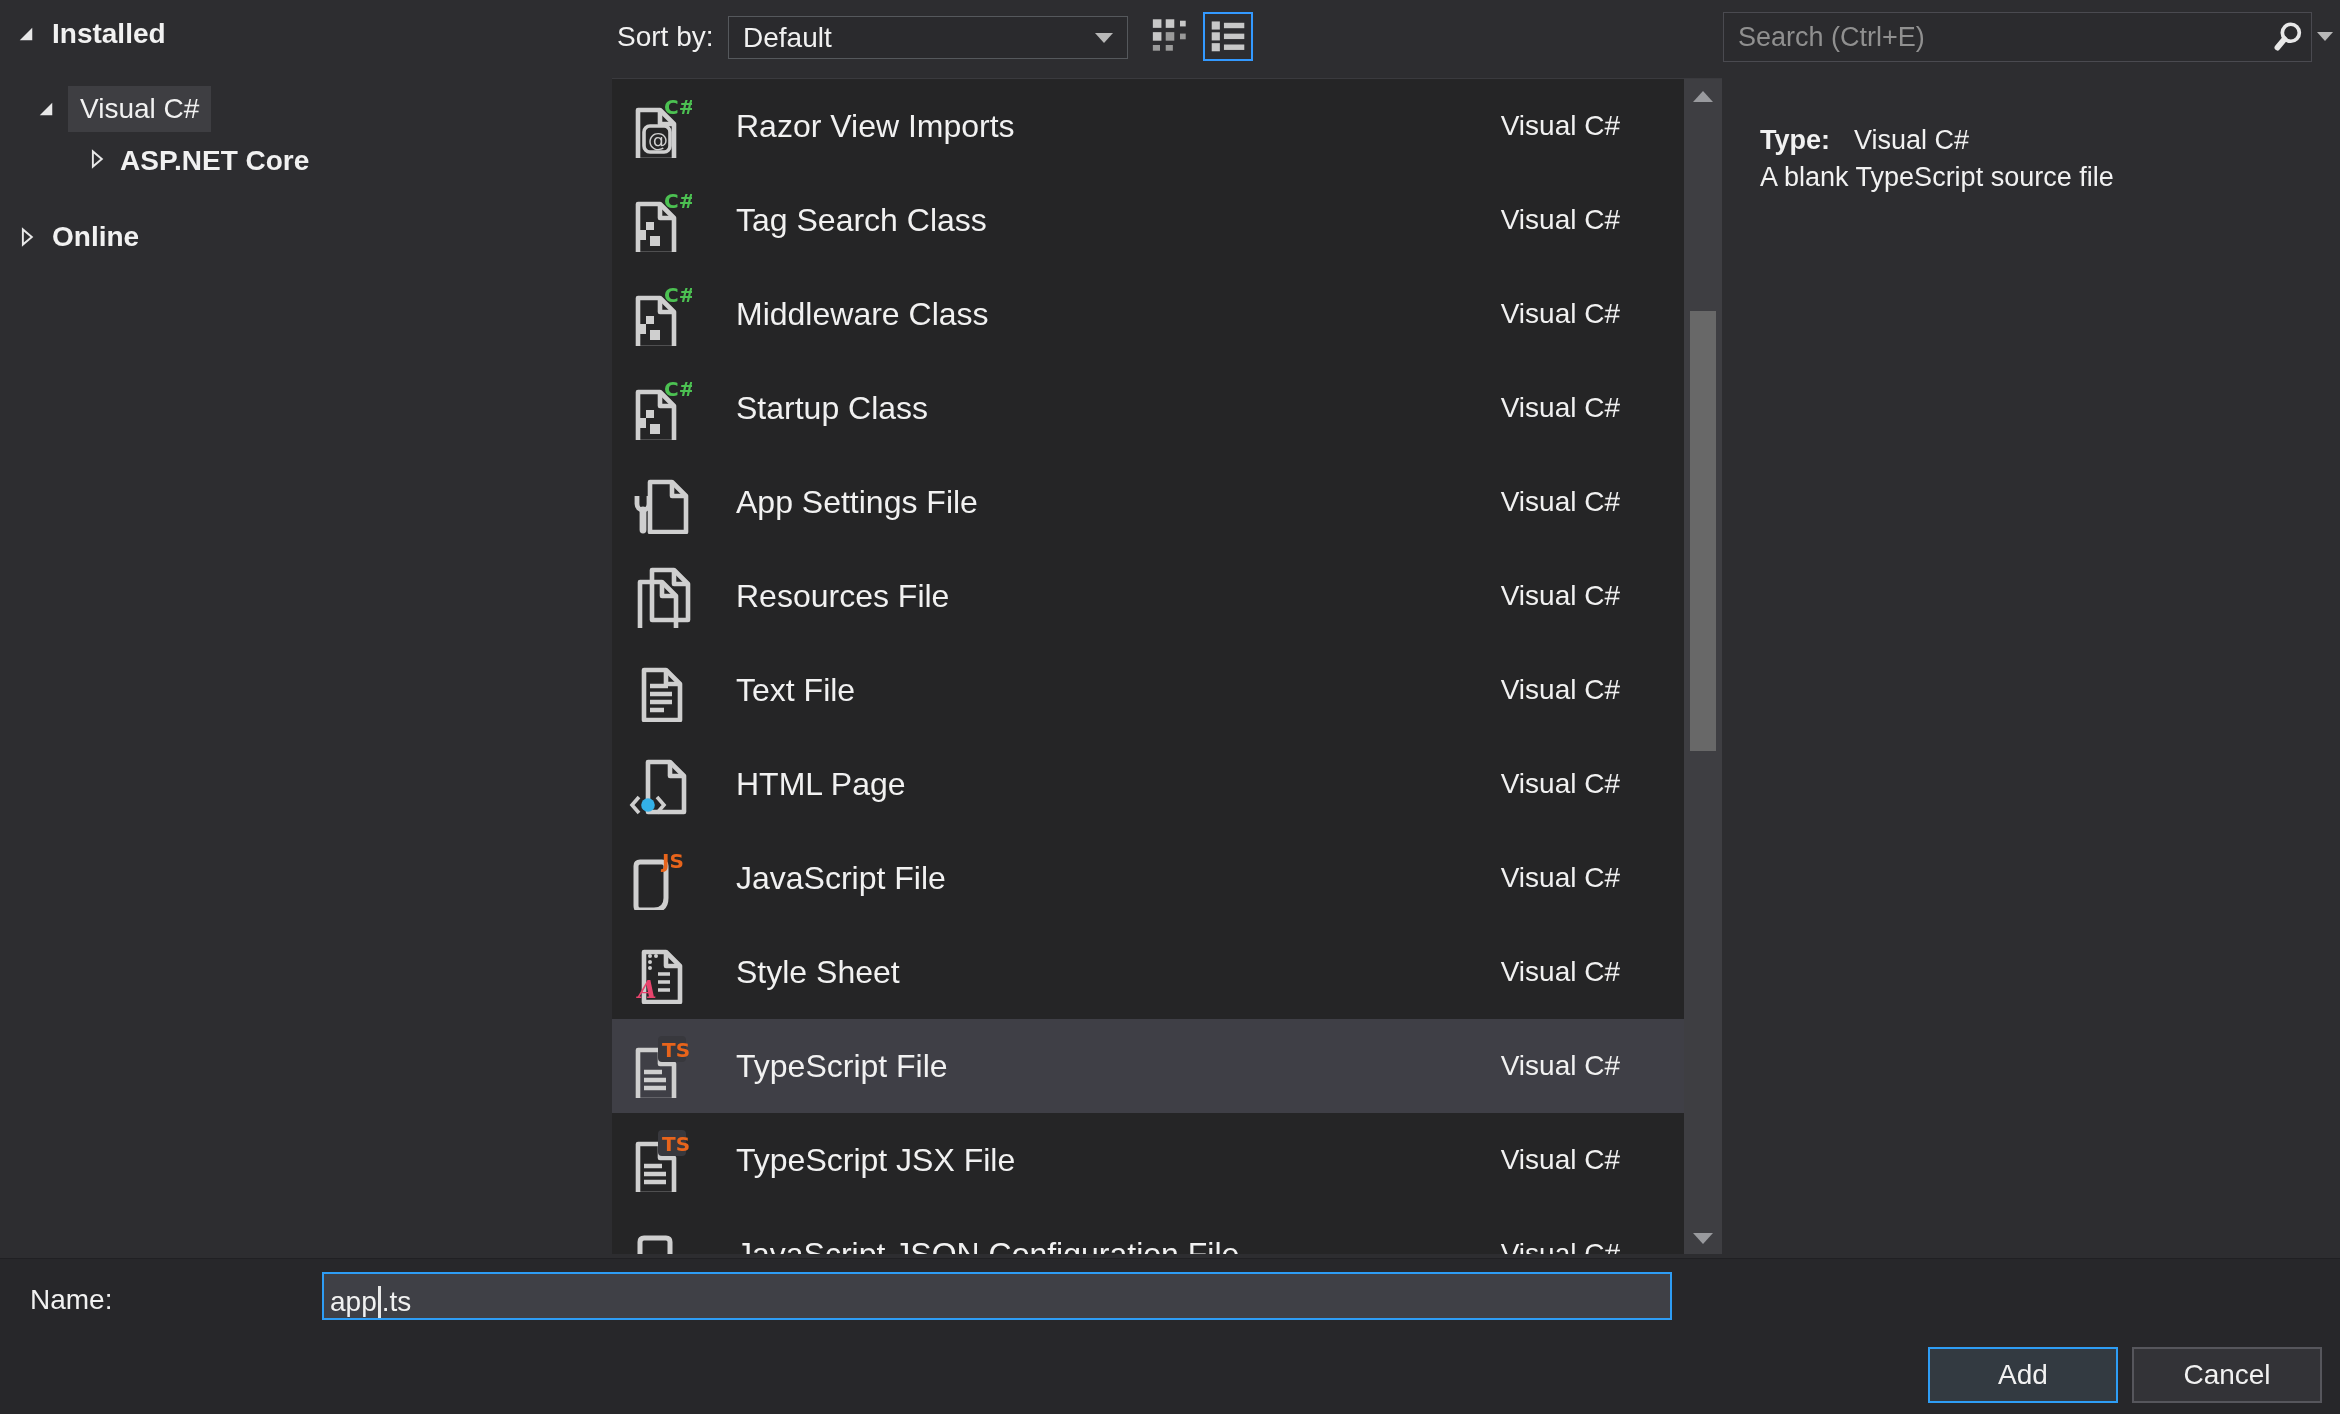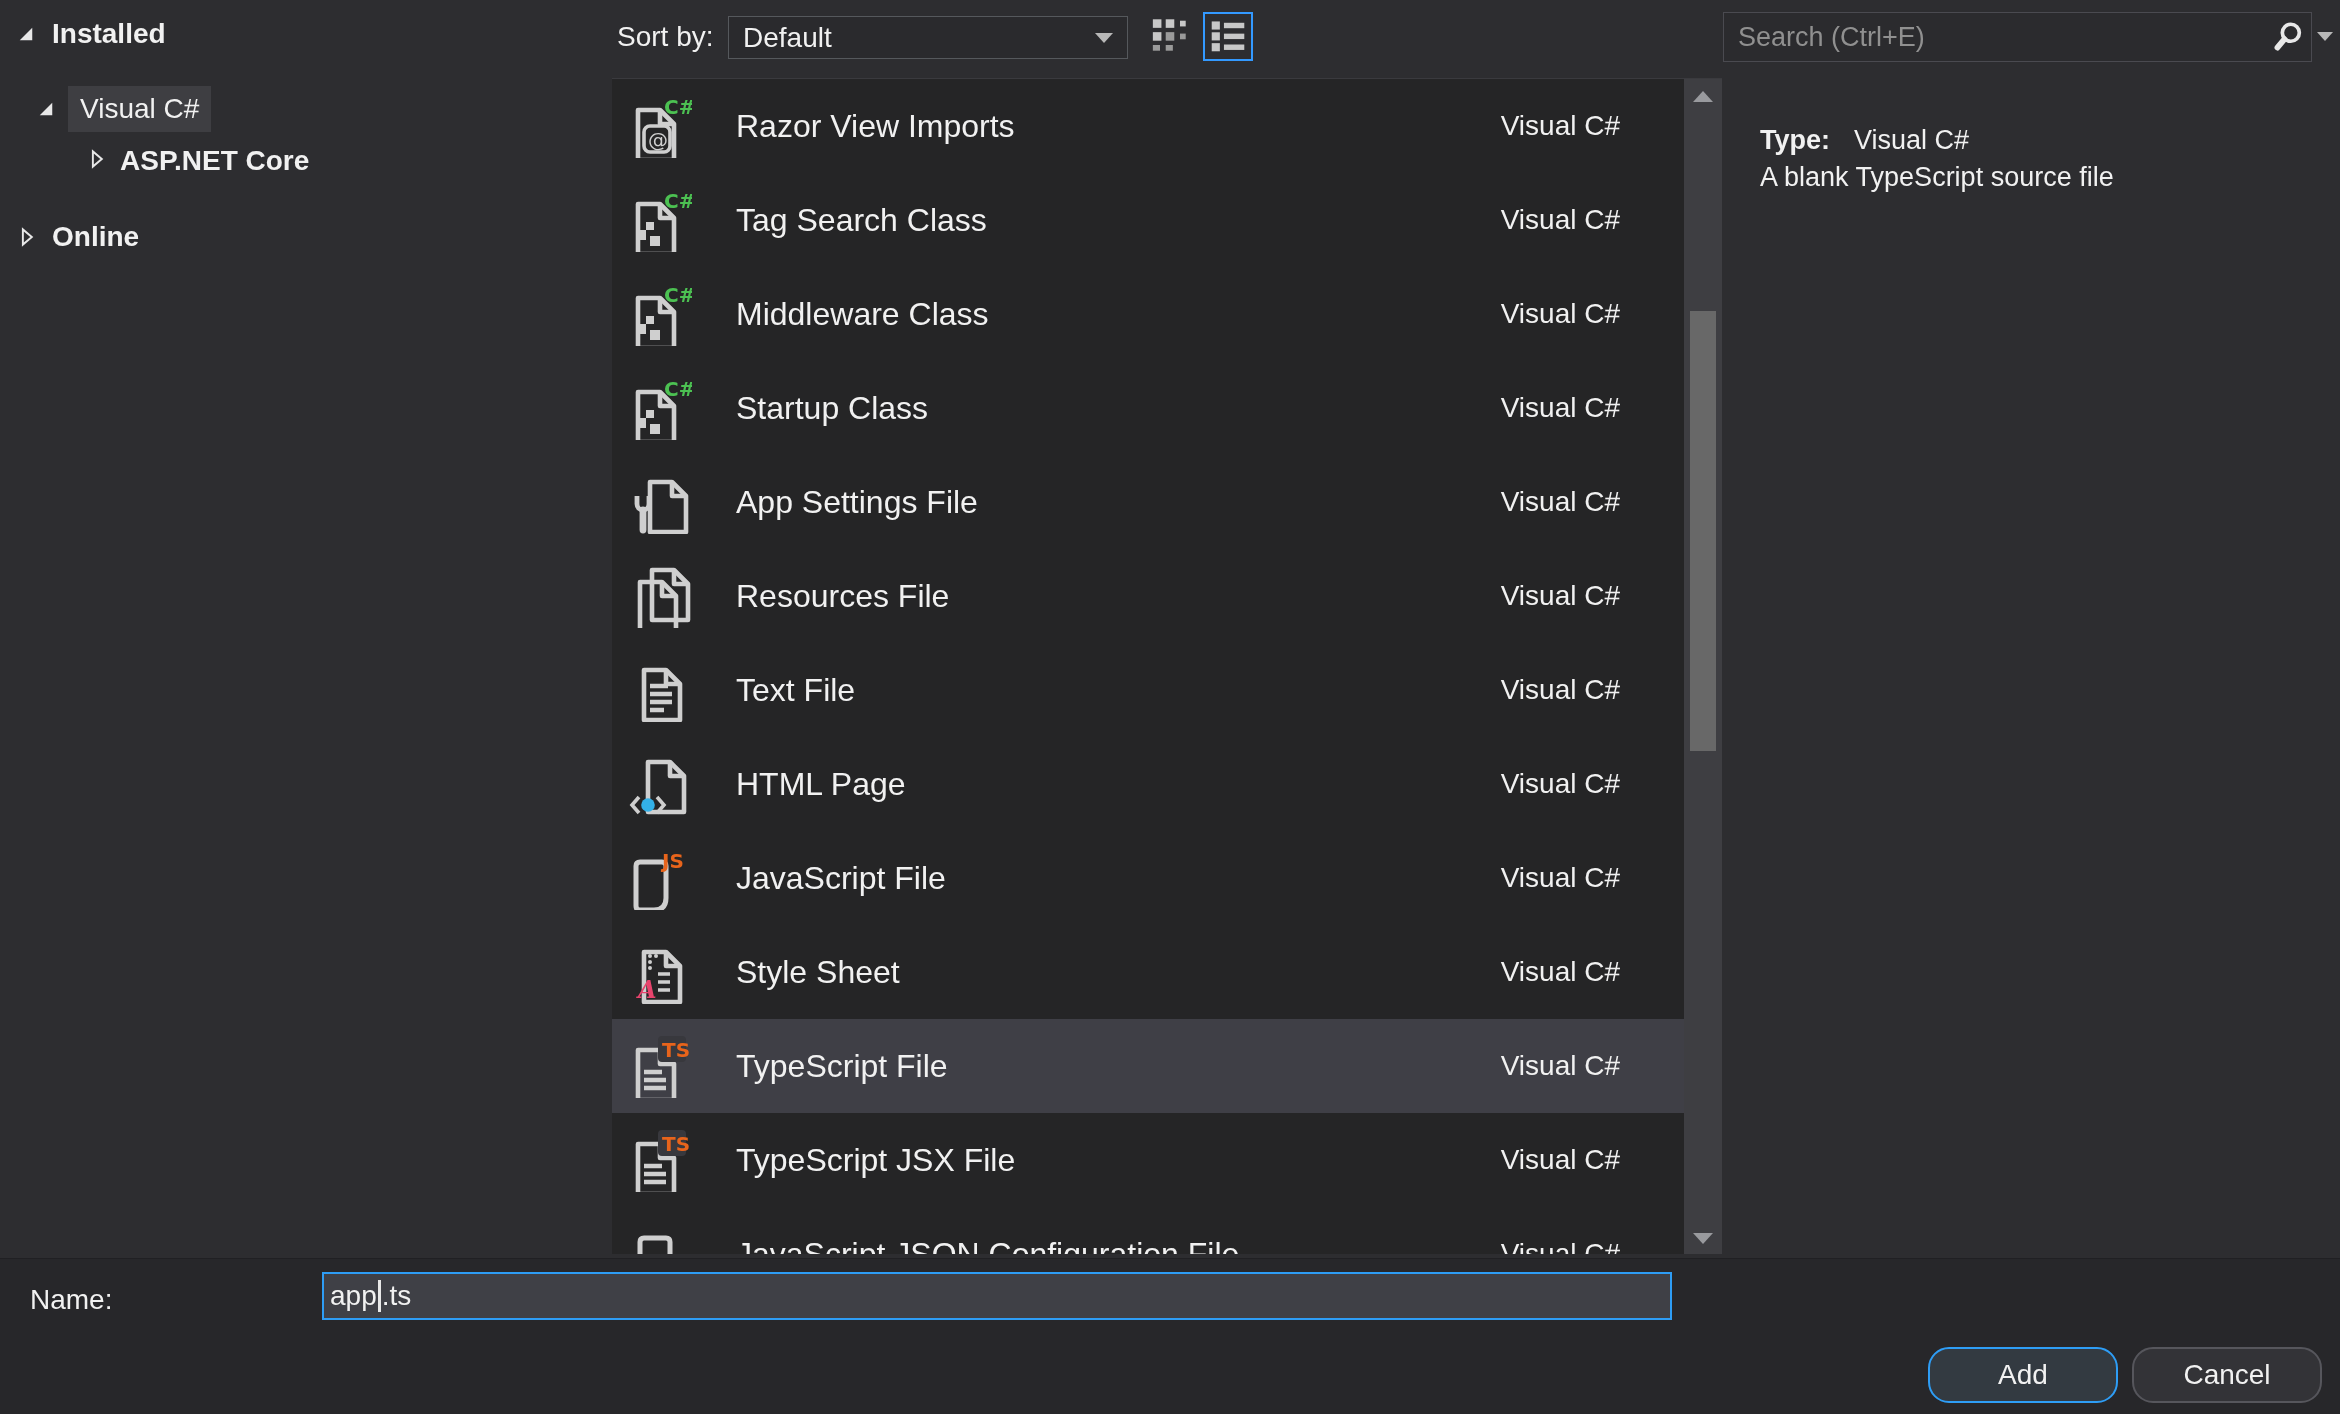--- a/index.html
+++ b/index.html
@@ -86,30 +86,30 @@
   .type-row .t-value { margin-left:24px; }
   .desc-row { left:1760px; top:162px; font-size:27px; }
 
   
   .footer-bg { left:0; top:1258px; width:2340px; height:156px;
      background:#27272a; border-top:1px solid #202023; }
   .name-label { left:30px; top:1284px; font-size:28px; }
   .name-input {
     left:322px; top:1272px; width:1350px; height:48px;
     background:#3f4046; border:2px solid #2e9df5;
-    display:flex; align-items:center; padding-left:6px;
+    display:flex; align-items:flex-end; padding-left:6px;
     font-size:28px;
   }
   .caret { display:inline-block; width:3px; height:32px; background:#e8e8e8;
      margin:0 1px; animation:blink 1.06s steps(2,start) infinite; }
   @keyframes blink { to { visibility:hidden; } }
   .btn {
     top:1347px; width:190px; height:56px;
     display:flex; align-items:center; justify-content:center;
-    font-size:28px; cursor:default;border-radius:21px;
+    font-size:28px; cursor:default;
   }
   .btn-add { left:1928px; background:#333a41; border:2px solid #2e9df5; }
   .btn-cancel { left:2132px; background:#333337; border:2px solid #56565c;text-align:center; }
 </style>
 </head>
 <body>
 
 <div class="abs" style="left:16px; top:24px;">
   <svg class="arrow-svg" width="20" height="20" viewBox="0 0 16 16">
       <path d="M13 3 V13 H3 Z" fill="#e8e8e8"></path>

